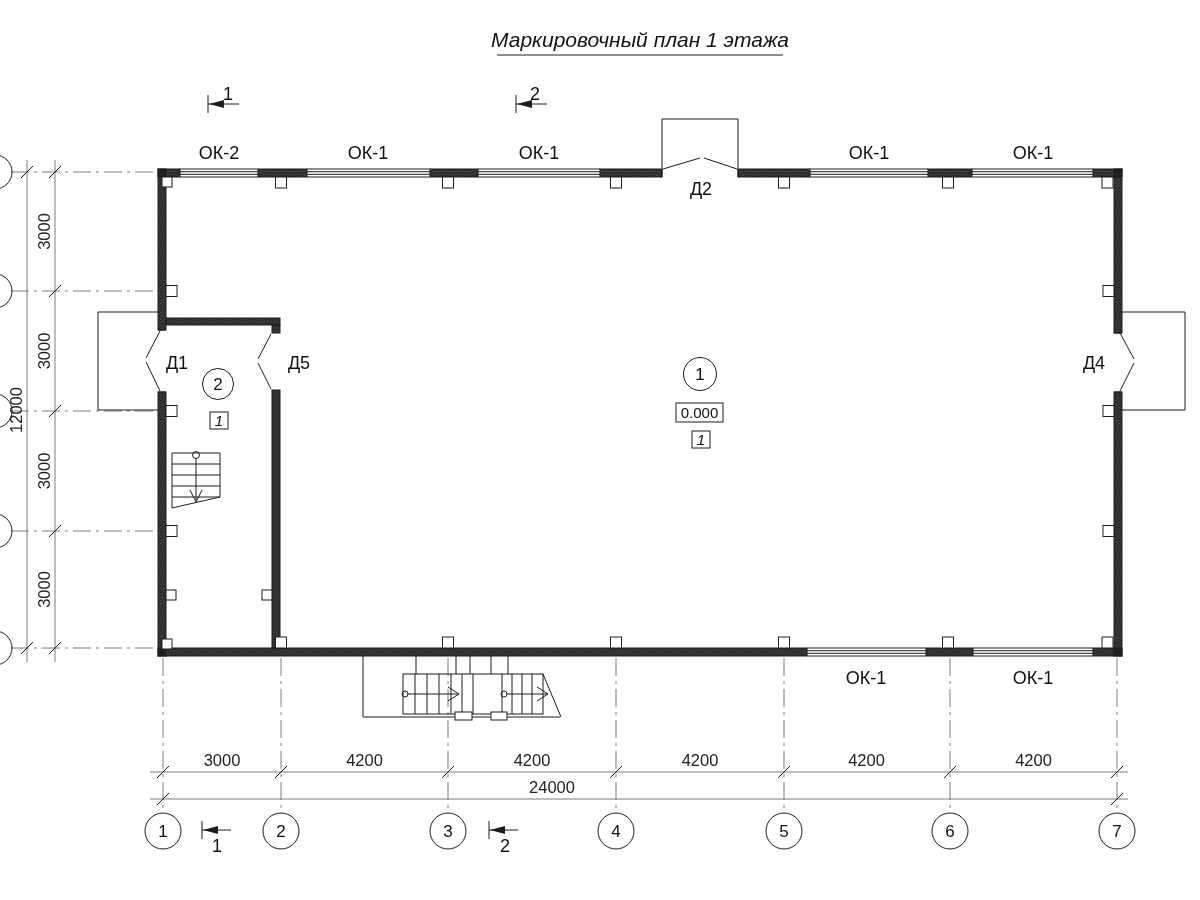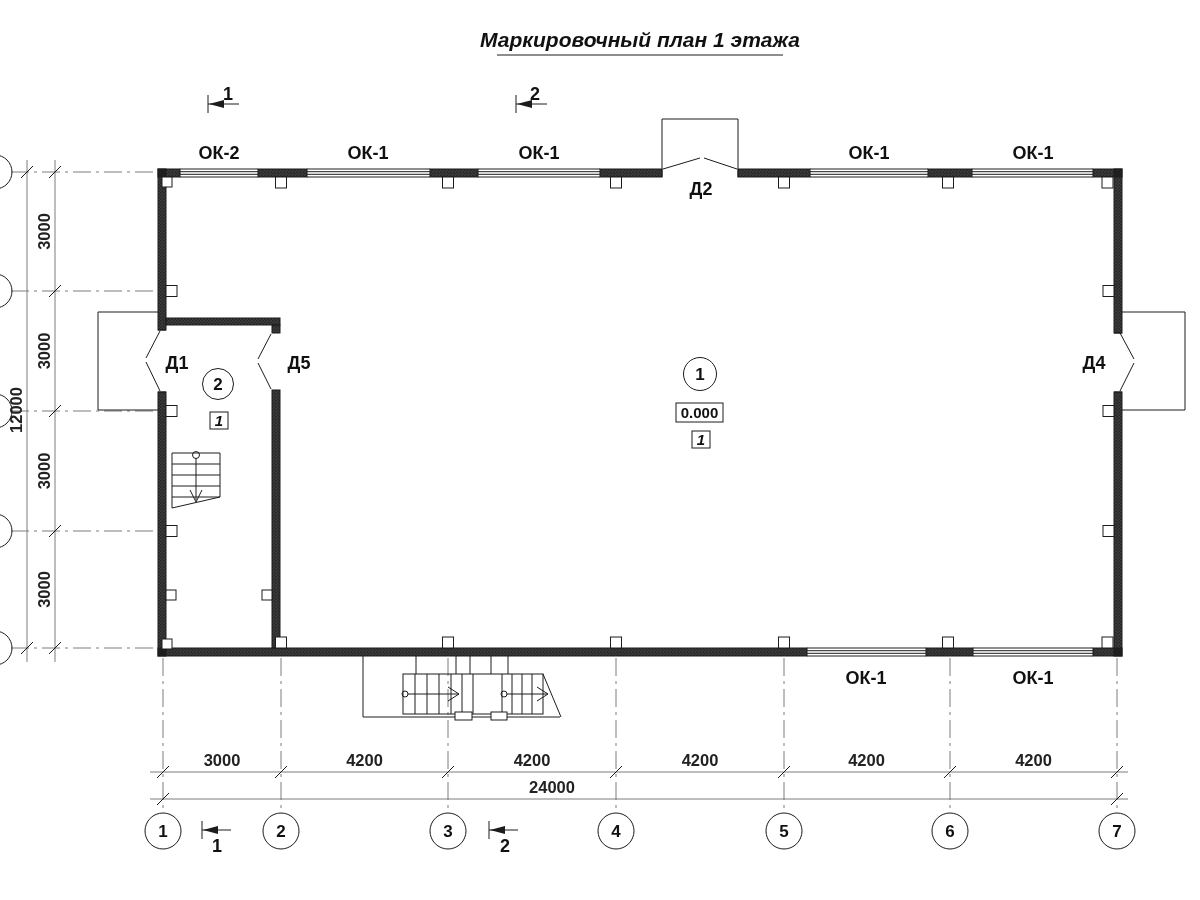--- a/index.html
+++ b/index.html
@@ -1,16 +1,16 @@
 <!DOCTYPE html>
 <html><head>
 <meta charset="utf-8">
 <style>
   html,body{margin:0;padding:0;background:#fff;}
-  .page{width:1200px;height:900px;background:#fff;position:relative;overflow:hidden;font-weight:bold;}
+  .page{width:1200px;height:900px;background:#fff;position:relative;overflow:hidden;}
   svg{display:block;}
   svg line, svg rect, svg circle, svg path, svg polyline{stroke:#1c1c1c;fill:none;stroke-width:1;}
   .hatch{fill:url(#hatchPat);stroke:#1c1c1c;stroke-width:1;}
   .white{fill:#fff;stroke:#1c1c1c;}
   .thin{stroke-width:.85;}
   .gray{stroke:#6e6e6e;stroke-width:.9;}
   .axisln{stroke:#6e6e6e;stroke-width:.9;stroke-dasharray:18 5 3 5;}
   .tick{stroke:#444;stroke-width:1.1;}
   .tri{fill:#1c1c1c;stroke:none;}
   text{fill:#111;stroke:none;font-family:"Liberation Sans",sans-serif;}

